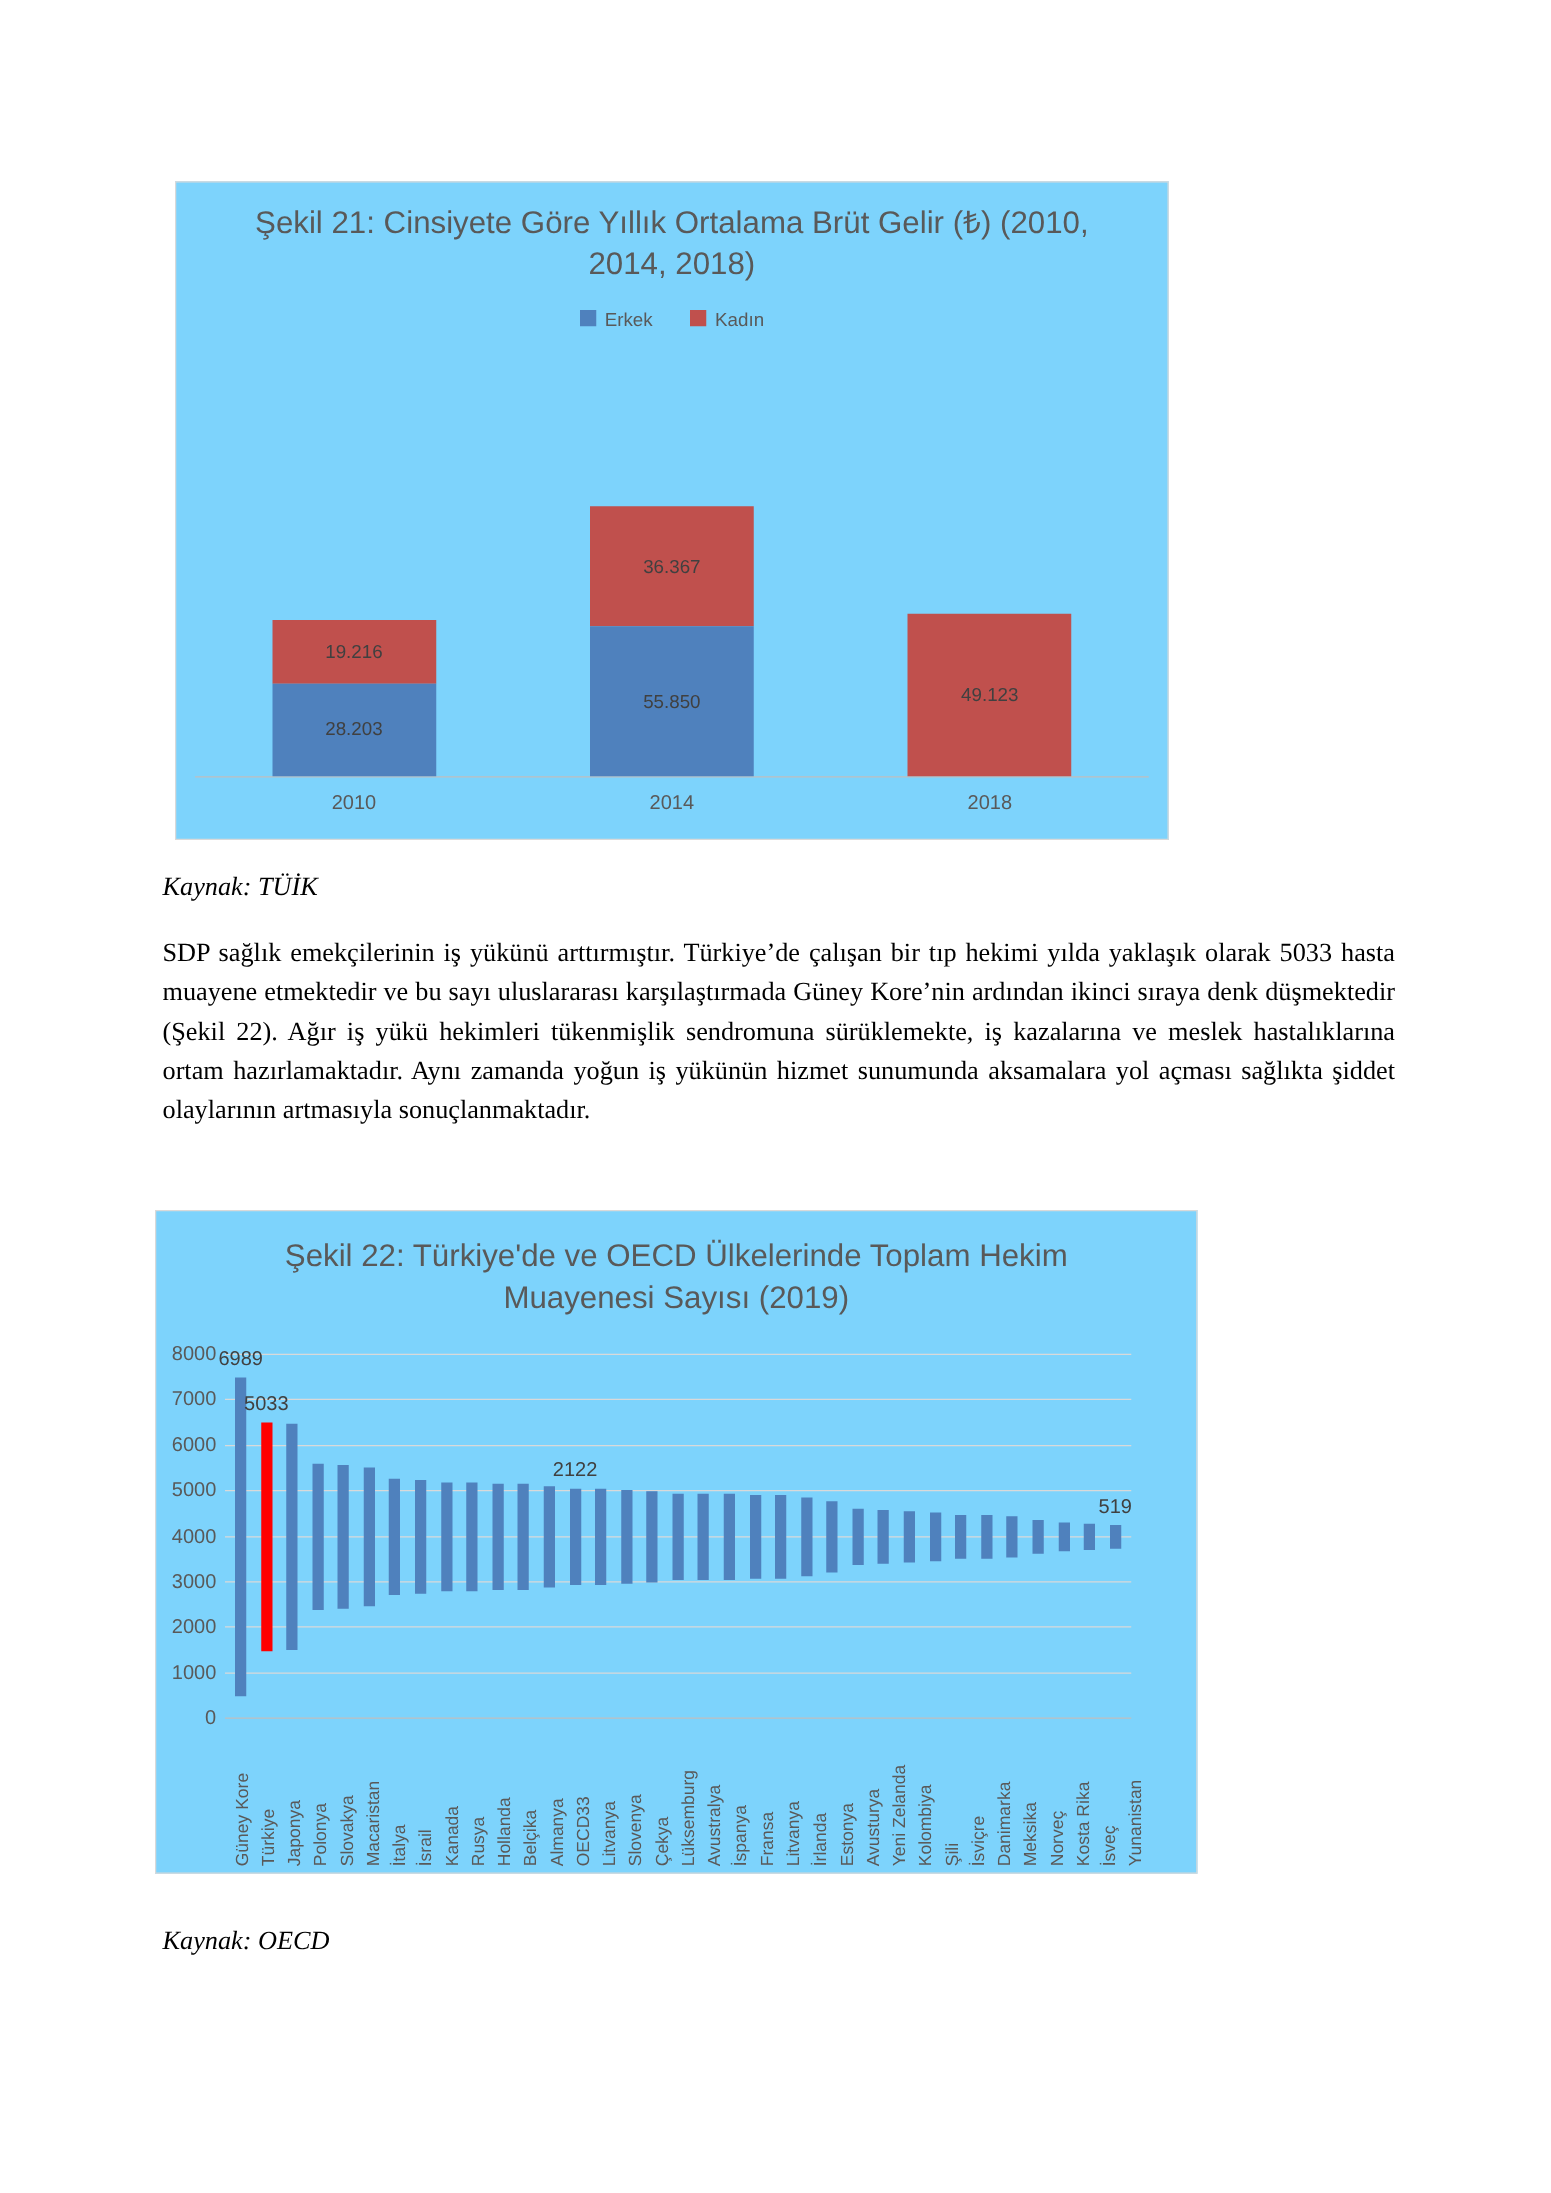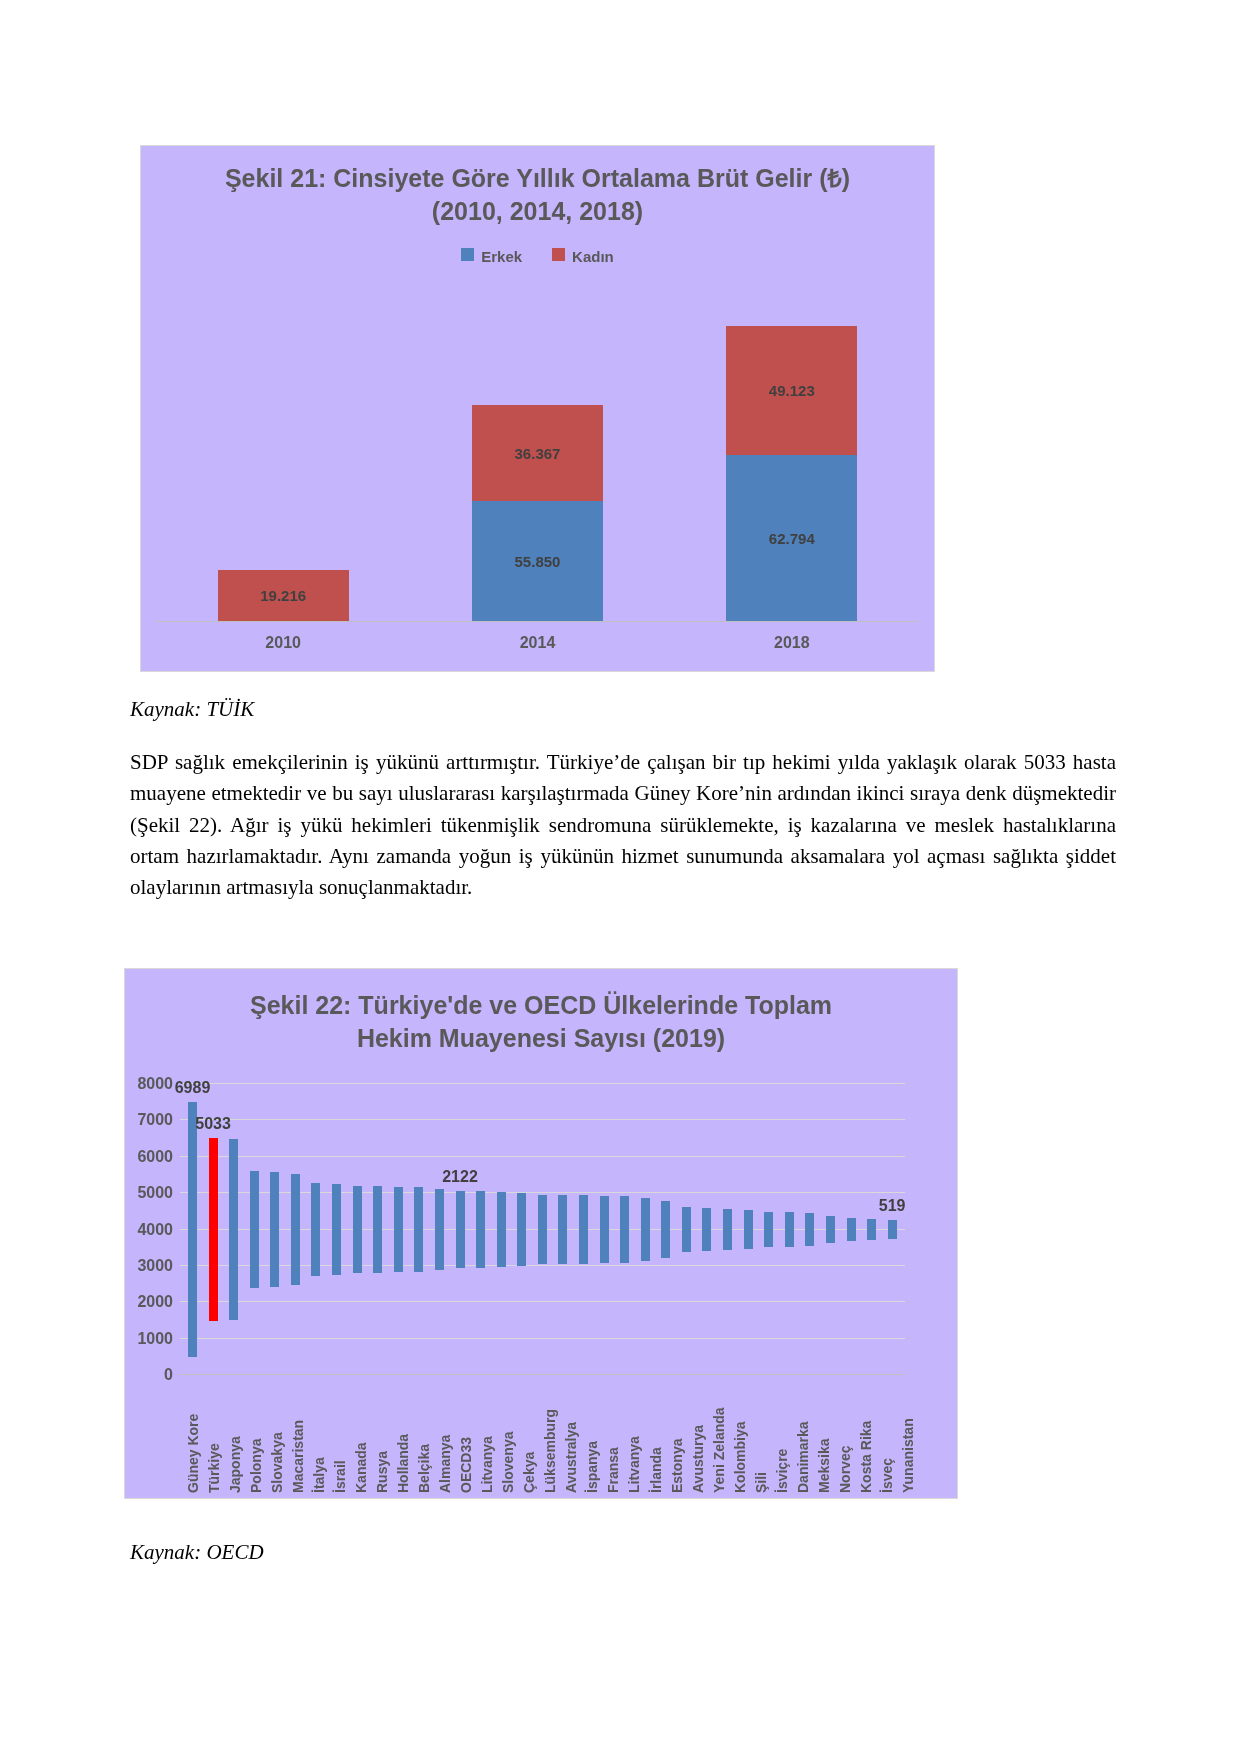--- a/index.html
+++ b/index.html
@@ -1,20 +1,20 @@
 <!DOCTYPE html>
 <html><head>
 <meta charset="utf-8">
 <style>
   html,body{margin:0;padding:0;background:#ffffff;}
   .page{position:relative;width:1241px;height:1754px;background:#ffffff;overflow:hidden;
         font-family:"Liberation Serif",serif;color:#000;}
 
   
-  .chart-box{position:absolute;background:#c4b5fd;border:1px solid #d9d9d9;box-sizing:border-box;font-weight:bold;}
+  .chart-box{position:absolute;background:#7dd3fc;border:1px solid #d9d9d9;box-sizing:border-box;}
   #fig21-box{left:140px;top:145px;width:795px;height:527px;}
   #fig22-box{left:124px;top:968px;width:834px;height:531px;}
 
   .c-title{font-family:"Liberation Sans",sans-serif;color:#595959;text-align:center;
            font-size:25px;line-height:1.32;margin:16px auto 0 auto;}
   #fig21-title{max-width:670px;}
   #fig22-title{max-width:630px;margin-top:20px;}
 
   
   .legend-row{display:flex;justify-content:center;gap:30px;margin-top:20px;}
@@ -73,35 +73,35 @@
         <span class="legend-item">
           <span class="legend-swatch" style="background: rgb(192, 80, 77);"></span>
           <span class="legend-label">Kadın</span>
         </span>
       </div>
     <div class="plot1">
         <div class="bar-group">
           <div class="seg" style="height: 50.7302px; background: rgb(192, 80, 77);">
             <span class="seg-label">19.216</span>
           </div>
+          <div class="seg" style="height: 74.4559px; background: rgb(79, 129, 189);">
+            <span class="seg-label">28.203</span>
+          </div>
         </div>
         <div class="bar-group">
           <div class="seg" style="height: 96.0089px; background: rgb(192, 80, 77);">
             <span class="seg-label">36.367</span>
           </div>
           <div class="seg" style="height: 120px; background: rgb(79, 129, 189);">
             <span class="seg-label">55.850</span>
           </div>
         </div>
         <div class="bar-group">
           <div class="seg" style="height: 129.685px; background: rgb(192, 80, 77);">
             <span class="seg-label">49.123</span>
-          </div>
-          <div class="seg" style="height: 165.776px; background: rgb(79, 129, 189);">
-            <span class="seg-label">62.794</span>
           </div>
         </div>
       </div>
     <div class="xaxis1">
         <div class="xcat">2010</div>
         <div class="xcat">2014</div>
         <div class="xcat">2018</div>
       </div>
   </div>
 

